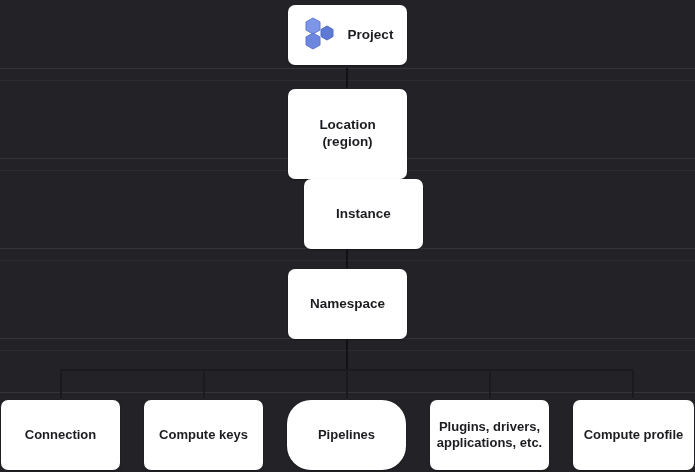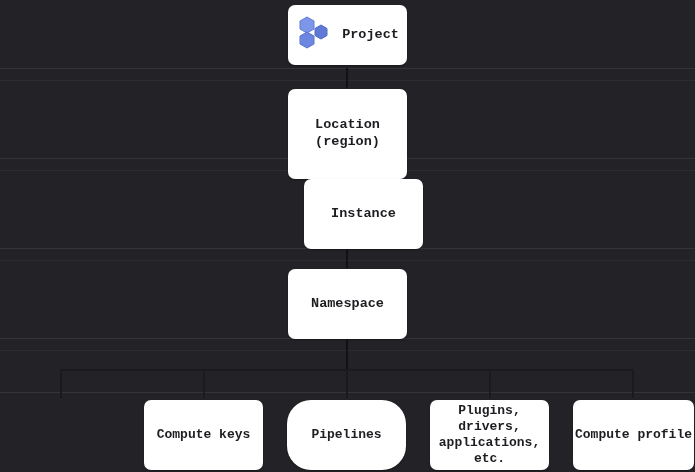--- a/index.html
+++ b/index.html
@@ -49,21 +49,20 @@
     display: flex;
     align-items: center;
     justify-content: center;
     text-align: center;
     color: #1d1d21;
     font-weight: bold;
     font-size: 13.5px;
     line-height: 1.25;
     box-shadow: 0 1px 2px rgba(0,0,0,0.35);
     z-index: 5;
-    font-family: Liberation Mono, monospace;
   }
 
   .node.with-icon {
     gap: 12px;
   }
 
   .node-label {
     white-space: pre-line;
   }
 
@@ -121,20 +120,23 @@
   </div>
 
   <div class="node" style="left:304px; top:179px; width:119px; height:70px;">
     <span class="node-label">Instance</span>
   </div>
 
   <div class="node" style="left:288px; top:269px; width:119px; height:70px;">
     <span class="node-label">Namespace</span>
   </div>
 
+  <div class="node leaf" style="left:1px;   top:400px; width:119px; height:70px;">
+    <span class="node-label">Connection</span>
+  </div>
 
   <div class="node leaf" style="left:144px; top:400px; width:119px; height:70px;">
     <span class="node-label">Compute keys</span>
   </div>
 
   <div class="node leaf" style="left:287px; top:400px; width:119px; height:70px;border-radius:24px;">
     <span class="node-label">Pipelines</span>
   </div>
 
   <div class="node leaf" style="left:430px; top:400px; width:119px; height:70px;">

